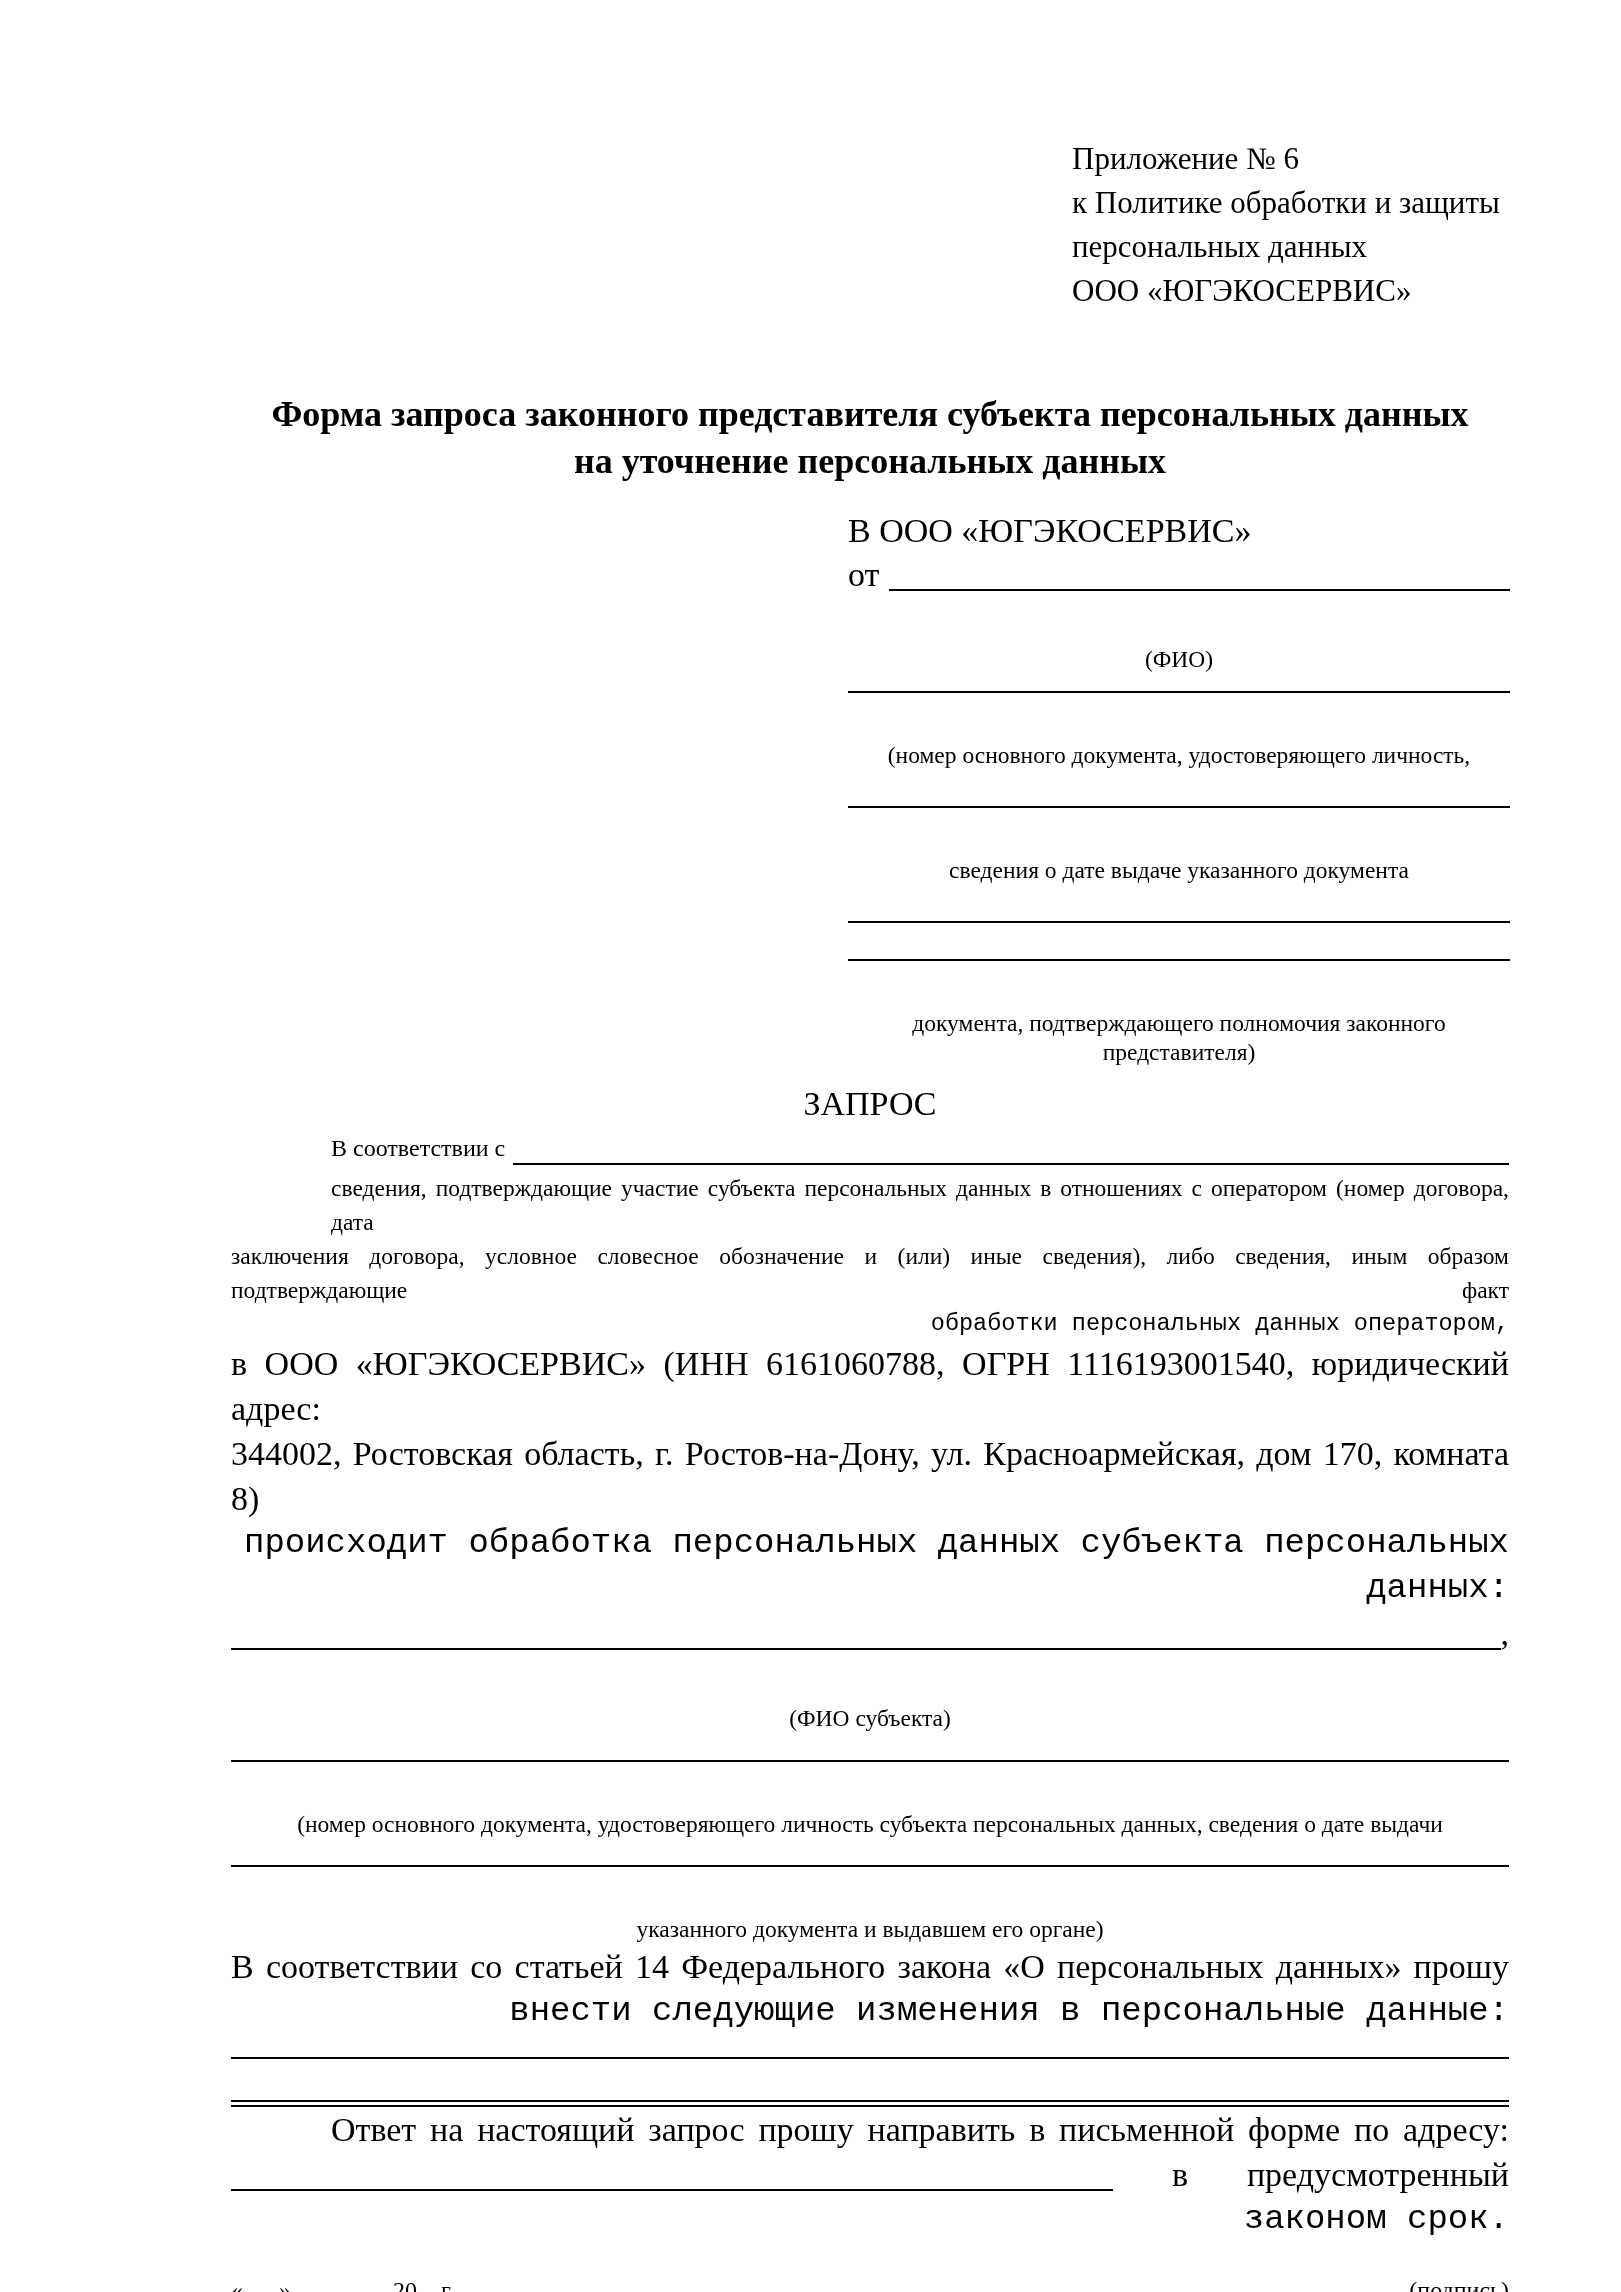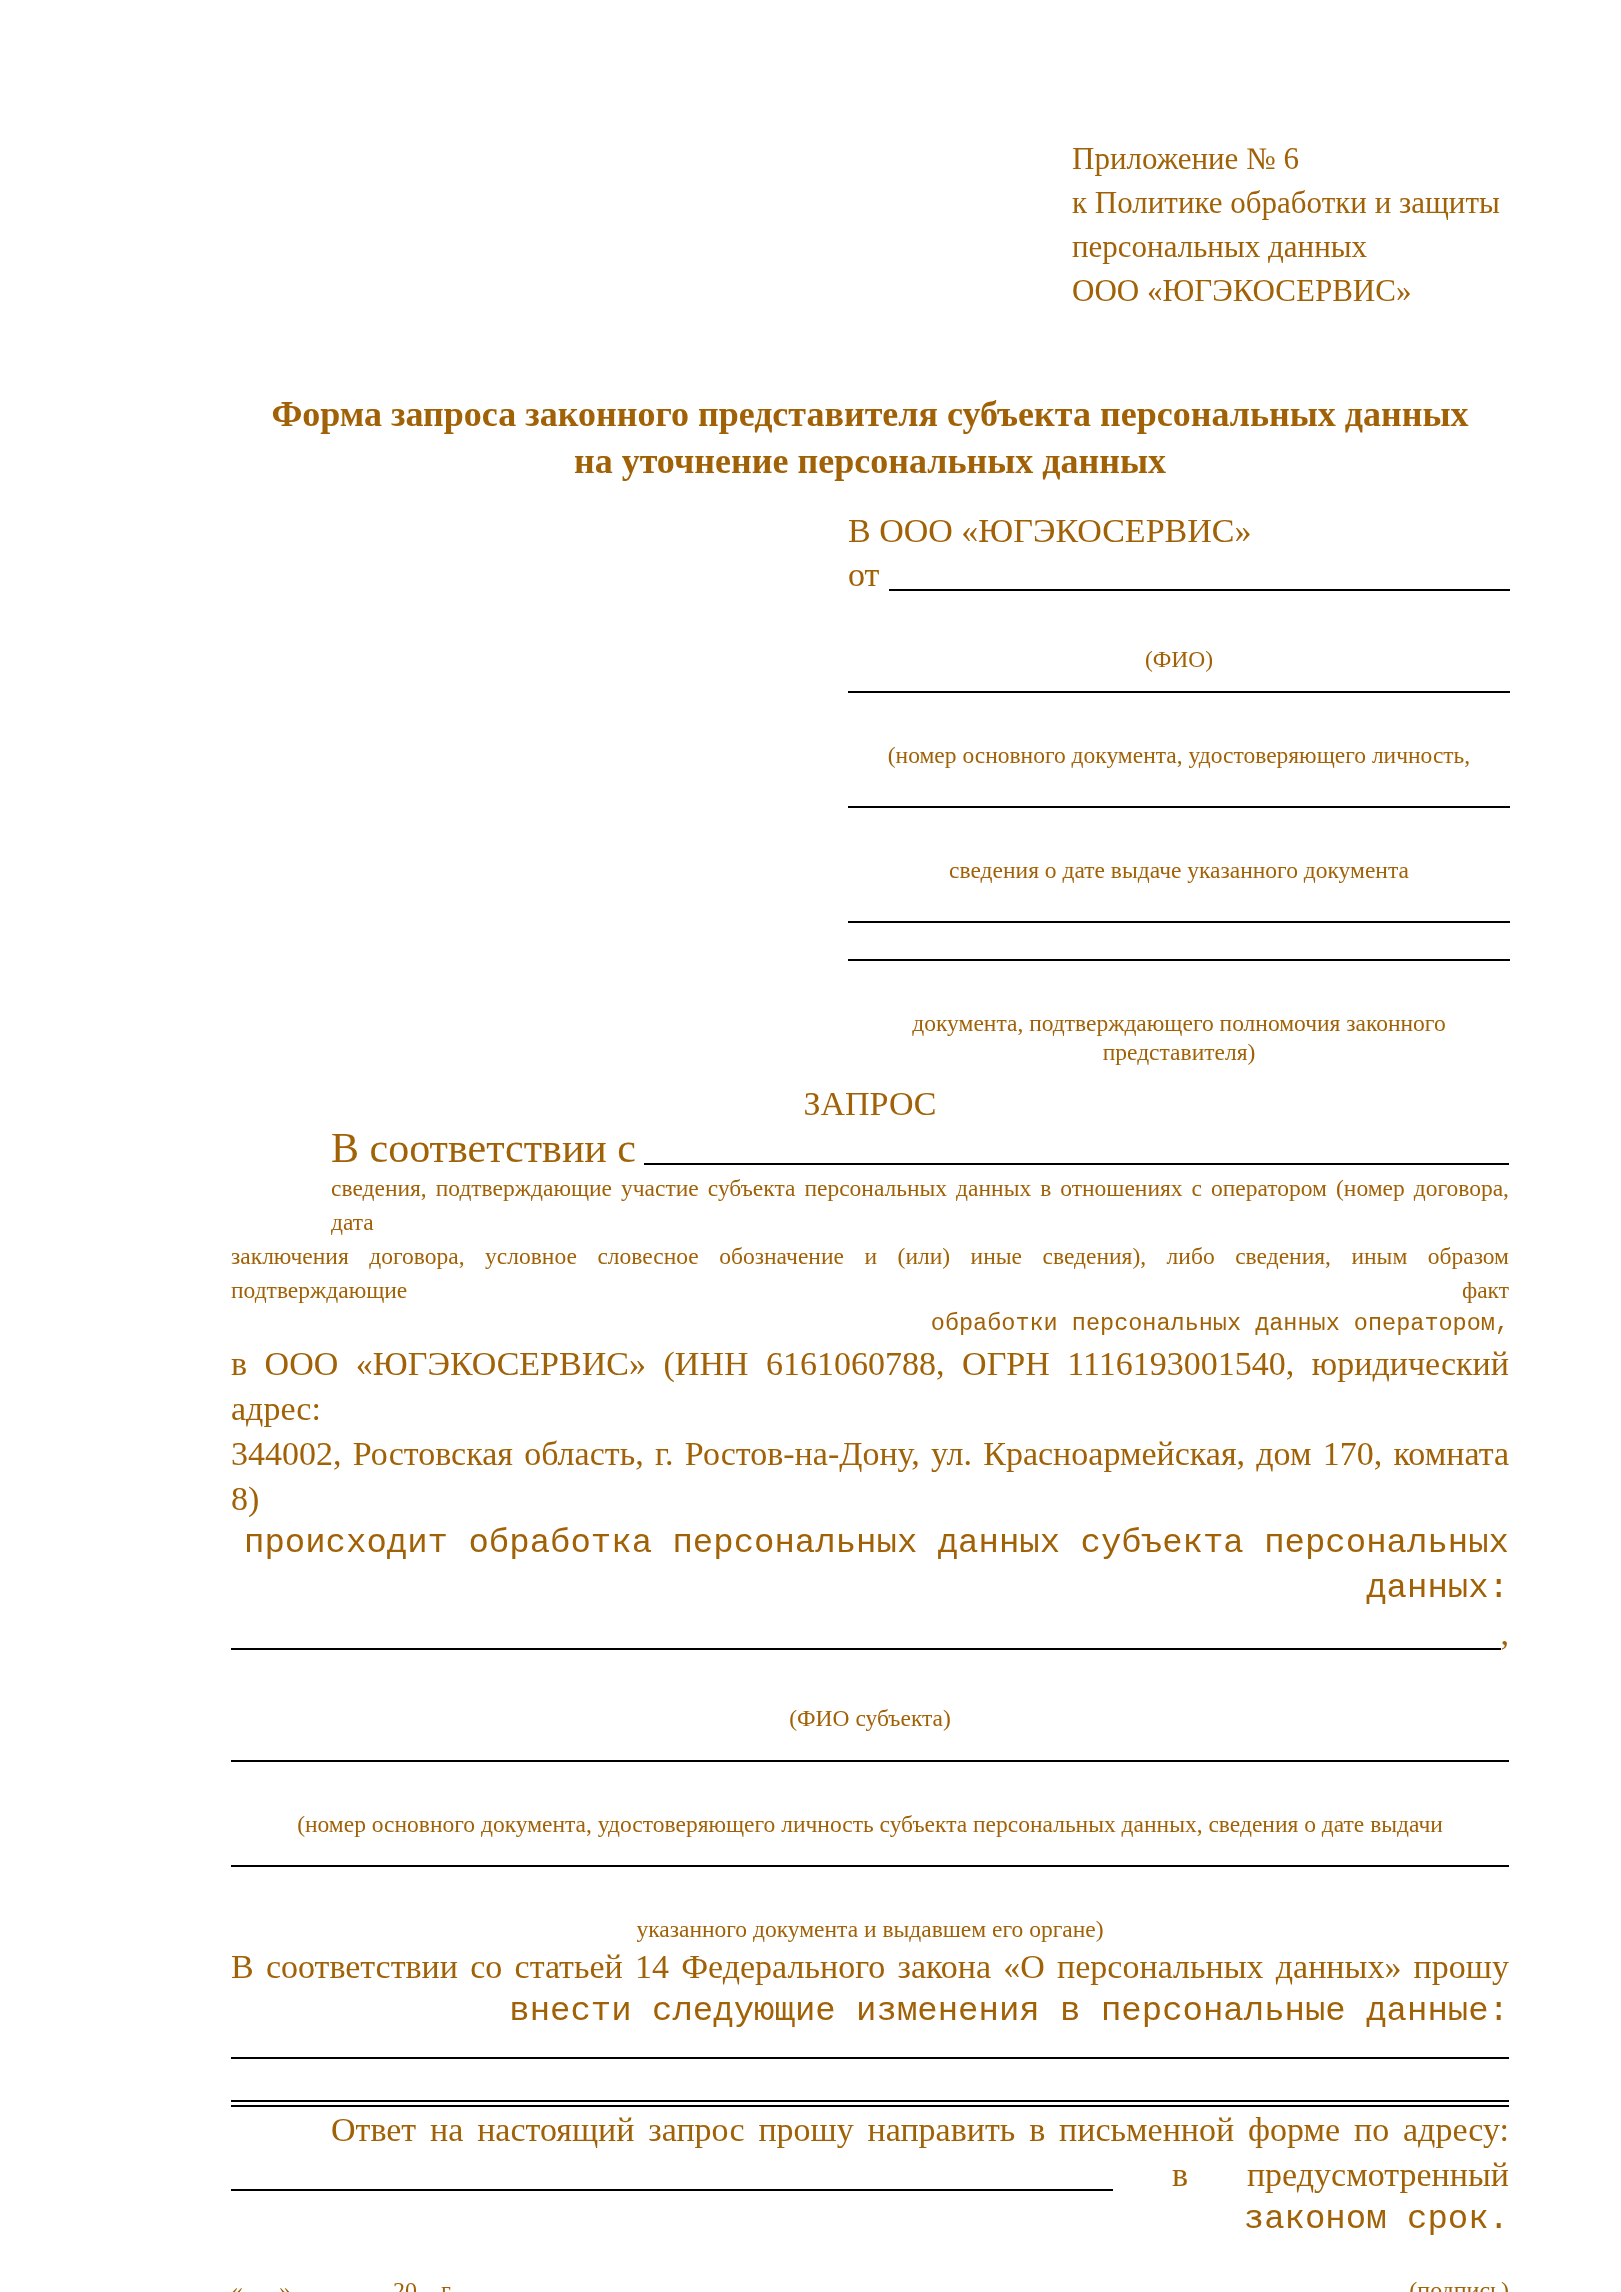--- a/index.html
+++ b/index.html
@@ -6,21 +6,21 @@
     margin: 0;
     padding: 0;
     background: #ffffff;
   }
   .page {
     position: relative;
     width: 1621px;
     height: 2293px;
     margin: 0 auto;
     background: #ffffff;
-    color: #a16207;
+    color: #000000;
     font-family: "Liberation Serif", "DejaVu Serif", serif;
     box-sizing: border-box;
     padding: 137px 112px 0 231px;
     overflow: hidden;
   }
   
   .appendix {
     margin-left: 841px;
     font-size: 31px;
     line-height: 44px;
@@ -68,21 +68,21 @@
   .write-line.tall { height: 36px; }
 
   
   .zapros {
     margin-top: 13.7px;
     font-size: 34px;
     line-height: 45px;
     text-align: center;
   }
   .sootv-row {
-    font-size: 42px;
+    font-size: 24px;
     line-height: 45px;
     height: 45px;
   }
   .indent-spacer { width: 100px; flex: 0 0 auto; }
   .sootv-row .lbl { margin-right: 7.8px; white-space: nowrap; }
 
   .fine { font-size: 23.5px; line-height: 34px; }
   .jline { text-align: justify; text-align-last: justify; }
   .pline { text-align: right; font-family: Liberation Mono, monospace; }
   .ind { padding-left: 100px; }

